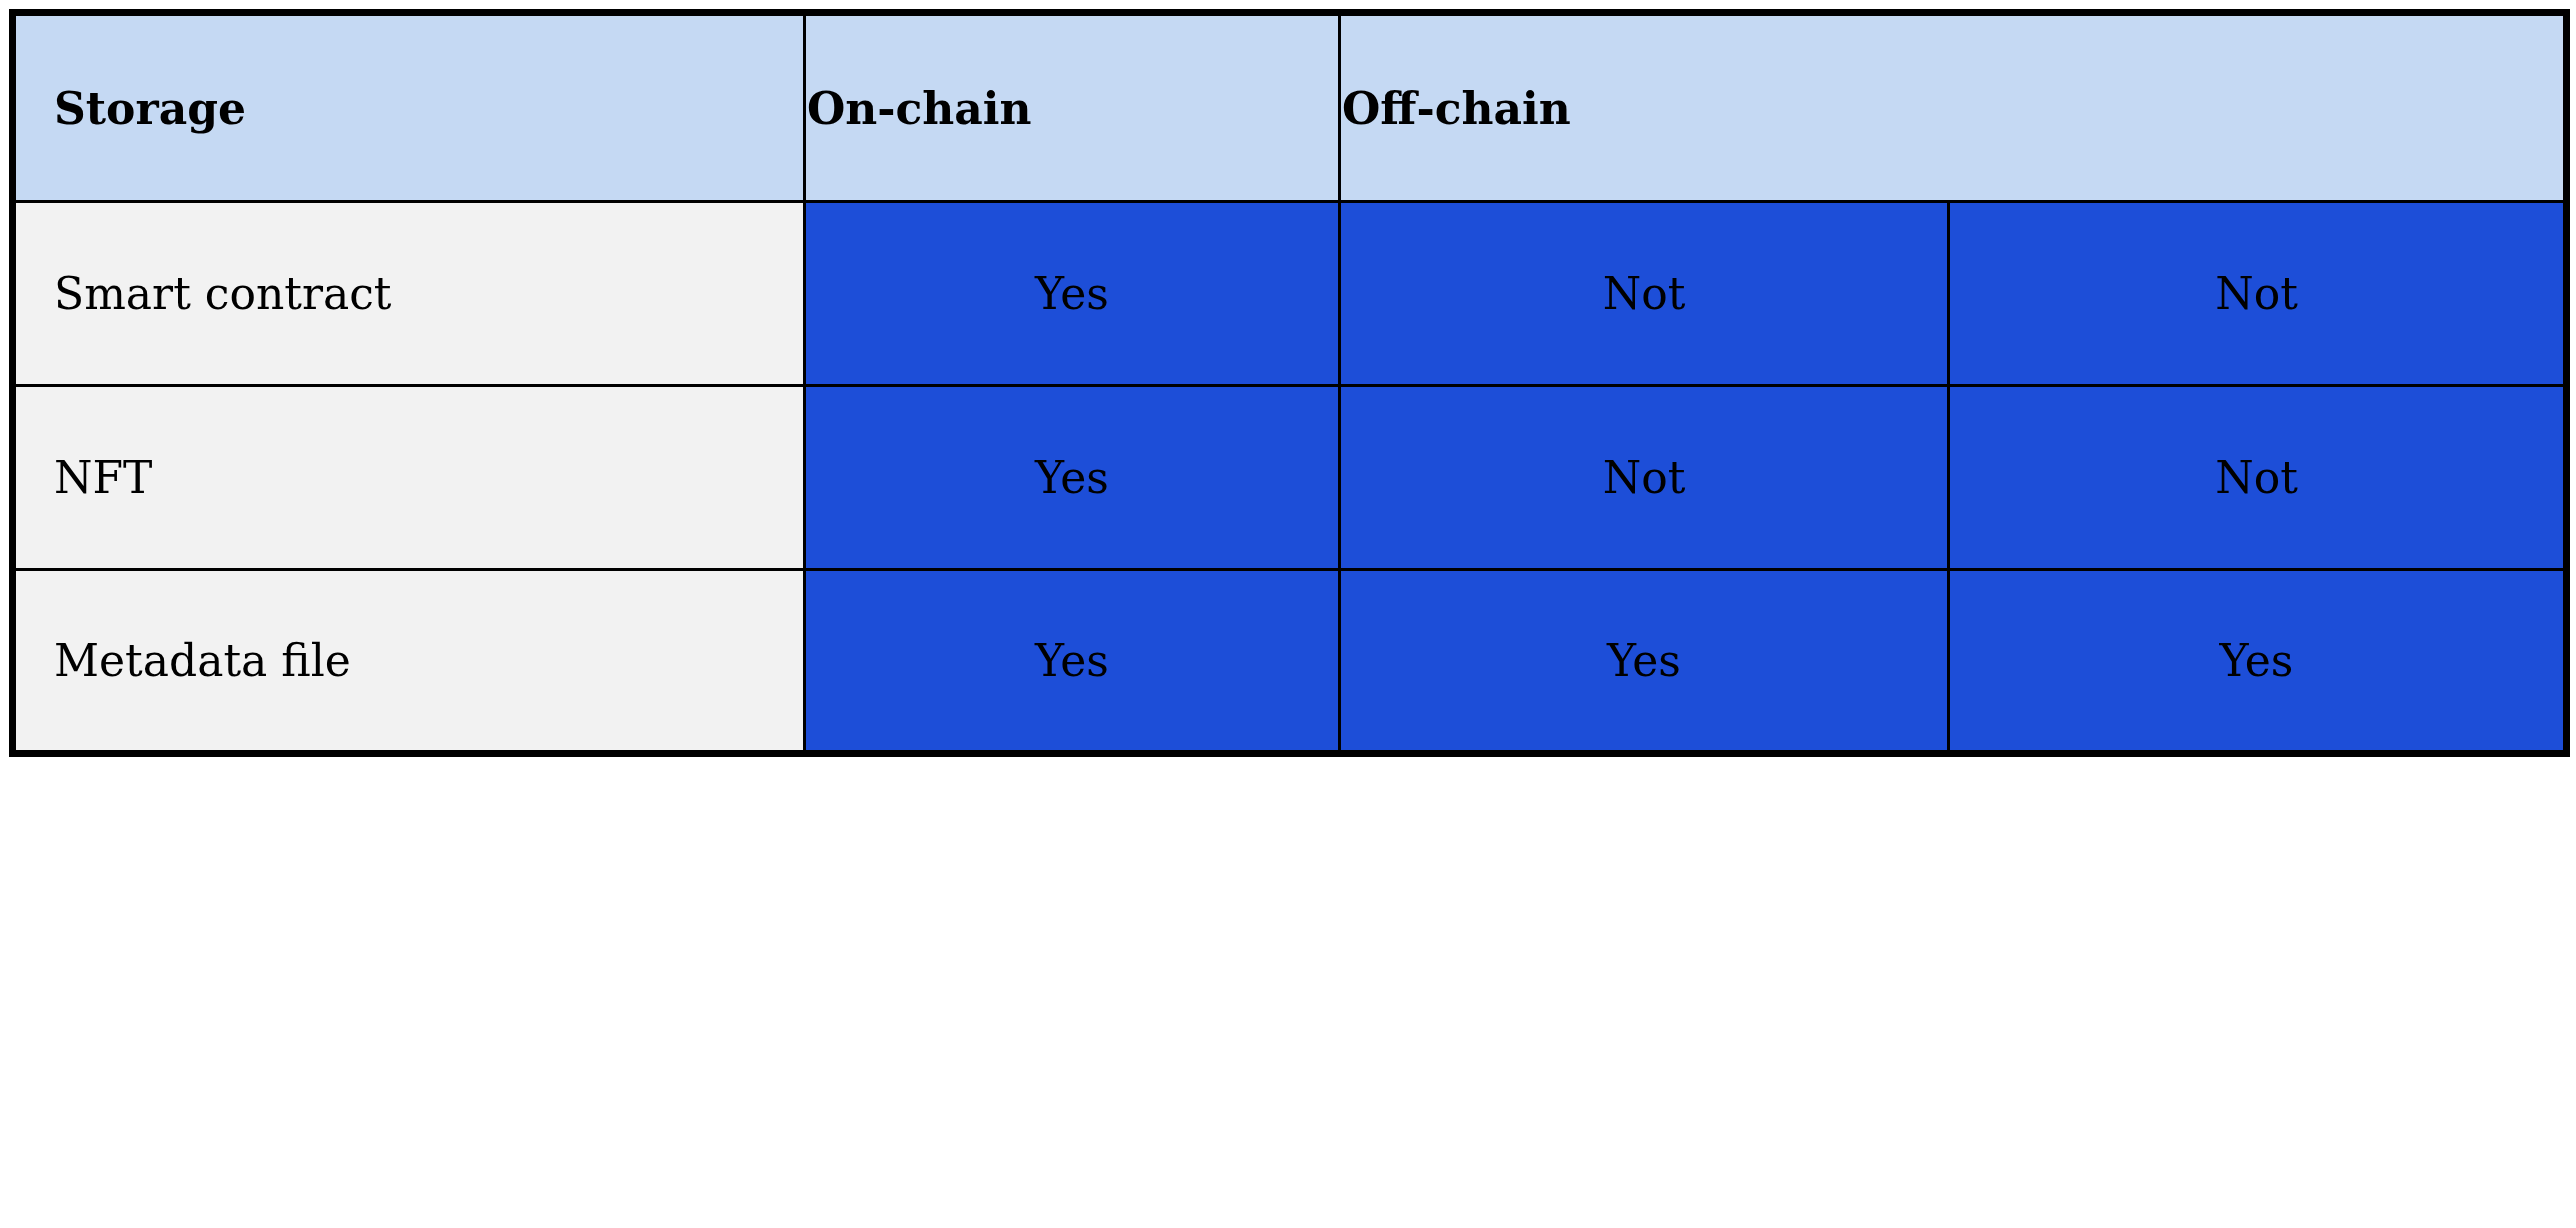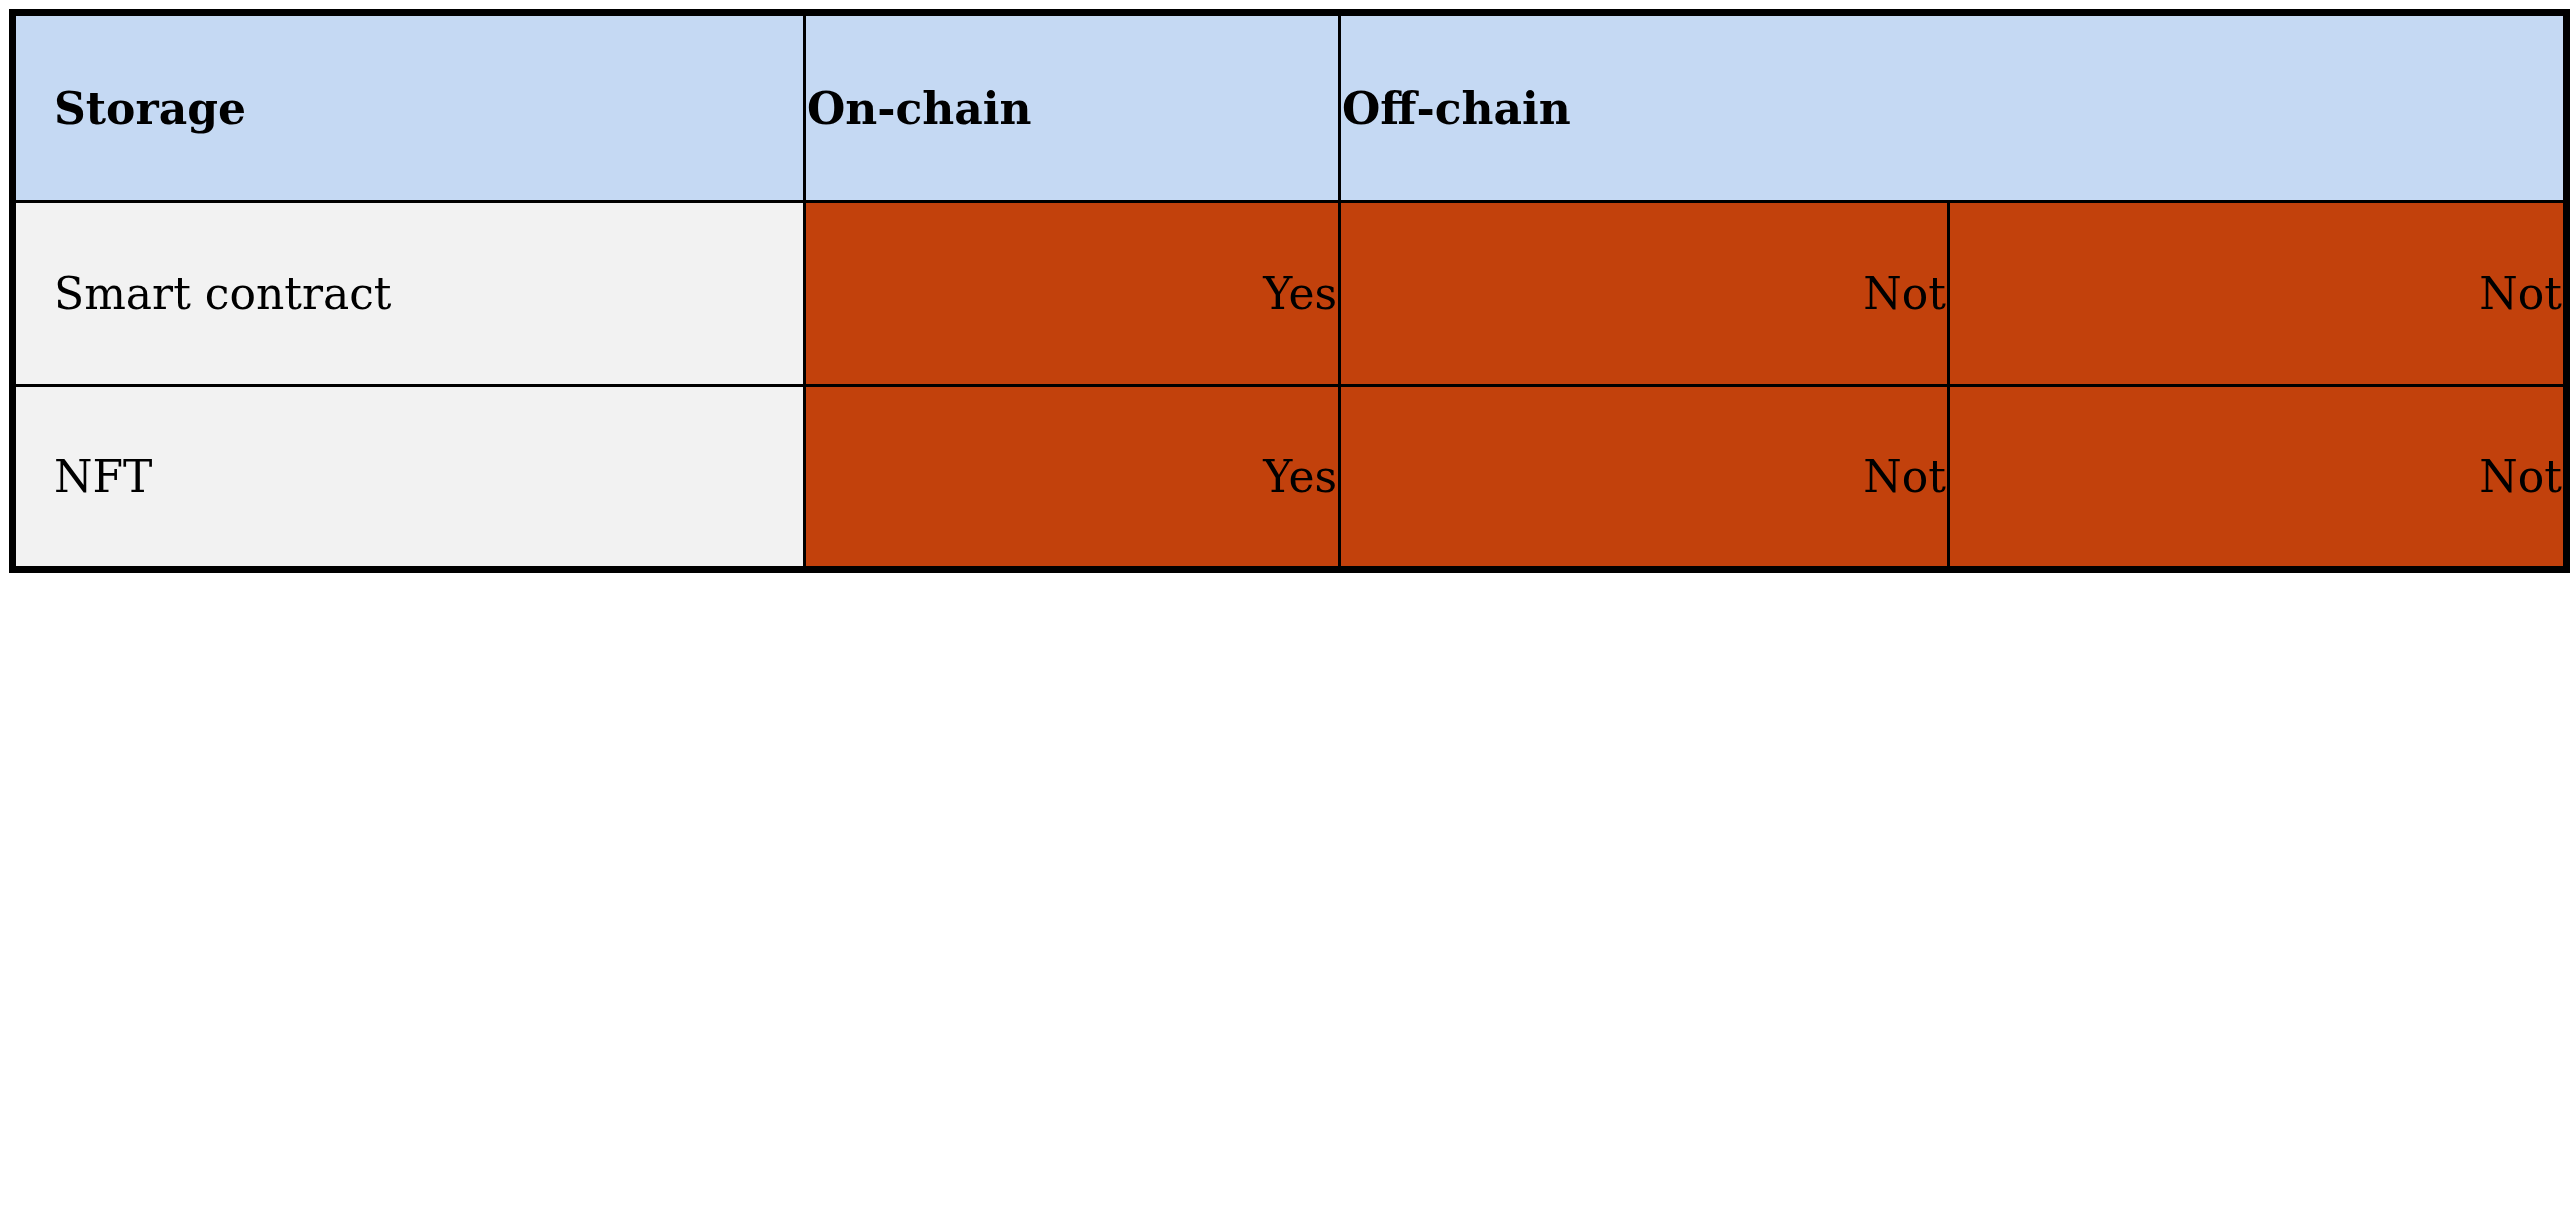--- a/index.html
+++ b/index.html
@@ -41,22 +41,22 @@
     padding-top: 20px;
     line-height: 1.85;
   }
   
   .label {
     text-align: left !important;
     padding-left: 38px;
   }
   
   table.storage td {
-    background: #c2410c;
-    text-align: right;
+    background: #1d4ed8;
+    text-align: center;
     vertical-align: middle;
     font-weight: normal;
   }
   table.storage td.label {
     background: #f2f2f2;
   }
   
   tr.hdr1 { height: 189px; }
   tr.hdr2 { height: 280px; }
   tr.body-row { height: 184px; }
@@ -85,16 +85,22 @@
         <td>Yes</td>
         <td>Not</td>
         <td>Not</td>
       </tr>
       <tr class="body-row">
         <td class="label">NFT</td>
         <td>Yes</td>
         <td>Not</td>
         <td>Not</td>
       </tr>
+      <tr class="body-row">
+        <td class="label">Metadata file</td>
+        <td>Yes</td>
+        <td>Yes</td>
+        <td>Yes</td>
+      </tr>
     </tbody>
   </table>
 </div>
 
 
 </body></html>

